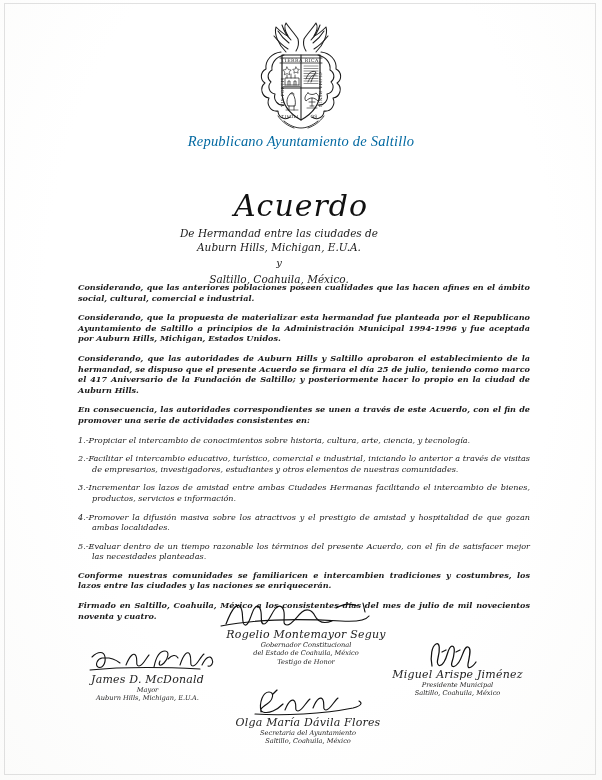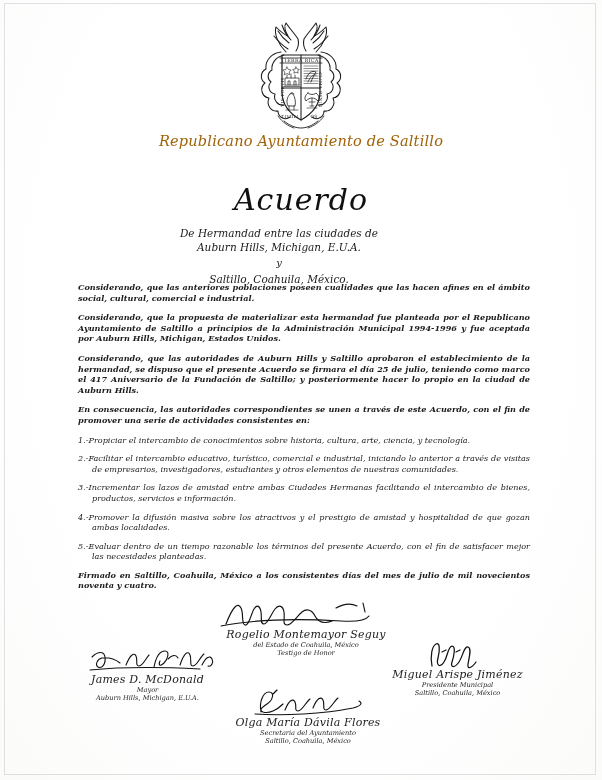--- a/index.html
+++ b/index.html
@@ -44,25 +44,26 @@
     font-style: italic;
     color: #1a1a1a;
   }
   #org-title {
     position: absolute;
     left: 0; top: 133px;
     width: 602px;
     text-align: center;
     font-size: 14.5px;
     letter-spacing: 0.2px;
-    color: #a16207;
+    color: #0369a1;
+    font-family: Liberation Serif, serif;
   }
   #doc-title {
     position: absolute;
-    left: 0; top: 182px;
+    left: 0; top: 188px;
     width: 602px;
     text-align: center;
     font-size: 30px;
     letter-spacing: 1px;
     color: #111;
   }
   #subtitle-block {
     position: absolute;
     left: 0; top: 226px;
     width: 558px;
@@ -231,33 +232,35 @@
         <span class="num">3.-</span><span class="li-text">Incrementar los lazos de amistad entre ambas Ciudades Hermanas facilitando el intercambio de bienes, productos, servicios e información.</span>
       </li>
       <li>
         <span class="num">4.-</span><span class="li-text">Promover la difusión masiva sobre los atractivos y el prestigio de amistad y hospitalidad de que gozan ambas localidades.</span>
       </li>
       <li>
         <span class="num">5.-</span><span class="li-text">Evaluar dentro de un tiempo razonable los términos del presente Acuerdo, con el fin de satisfacer mejor las necesidades planteadas.</span>
       </li>
     </ol>
 
+    <p>Conforme nuestras comunidades se familiaricen  e intercambien tradiciones y costumbres, los lazos entre las ciudades y las naciones se enriquecerán.</p>
     <p>Firmado en Saltillo, Coahuila, México a los consistentes días del mes de julio de mil novecientos noventa y cuatro.</p>
   </div>
 
   <div id="sig-governor" class="sig-block hand">
     <svg class="sig-scribble" width="230" height="30" viewBox="0 0 230 30">
       <g fill="none" stroke="#111" stroke-width="1.15" stroke-linecap="round" stroke-linejoin="round">
         <path d="M35 24 C42 6 47 2 50 8 C53 14 50 24 54 25 C58 26 60 14 63 9 C66 4 69 6 70 12 C71 18 69 24 73 24 C77 24 80 14 84 9 C88 4 92 6 93 12 C94 19 91 25 96 25 C101 25 106 16 111 12 C116 8 121 10 124 16 C127 22 133 24 141 21"></path>
         <path d="M30 26 C60 20 100 18 150 21 C165 22 175 20 178 16"></path>
         <path d="M145 8 C152 4 160 3 166 6"></path>
         <path d="M172 3 L174 12"></path>
       </g>
     </svg>
     <span class="sig-name">Rogelio Montemayor Seguy</span>
+    <span class="sig-role">Gobernador Constitucional</span>
     <span class="sig-role">del Estado de Coahuila, México</span>
     <span class="sig-role">Testigo de Honor</span>
   </div>
 
   <div id="sig-mayor" class="sig-block hand">
     <svg class="sig-scribble" width="195" height="30" viewBox="0 0 195 30">
       <g fill="none" stroke="#111" stroke-width="1.1" stroke-linecap="round" stroke-linejoin="round">
         <path d="M42 12 C48 6 54 6 55 12 C56 19 52 24 48 22 C45 20 47 14 52 13 C60 12 66 15 70 18"></path>
         <path d="M76 20 C80 10 84 7 86 11 C88 15 85 21 89 21 C93 21 96 13 99 10"></path>
         <path d="M104 22 C106 12 110 6 115 6 C120 6 118 14 114 18 C110 22 108 20 110 16"></path>

